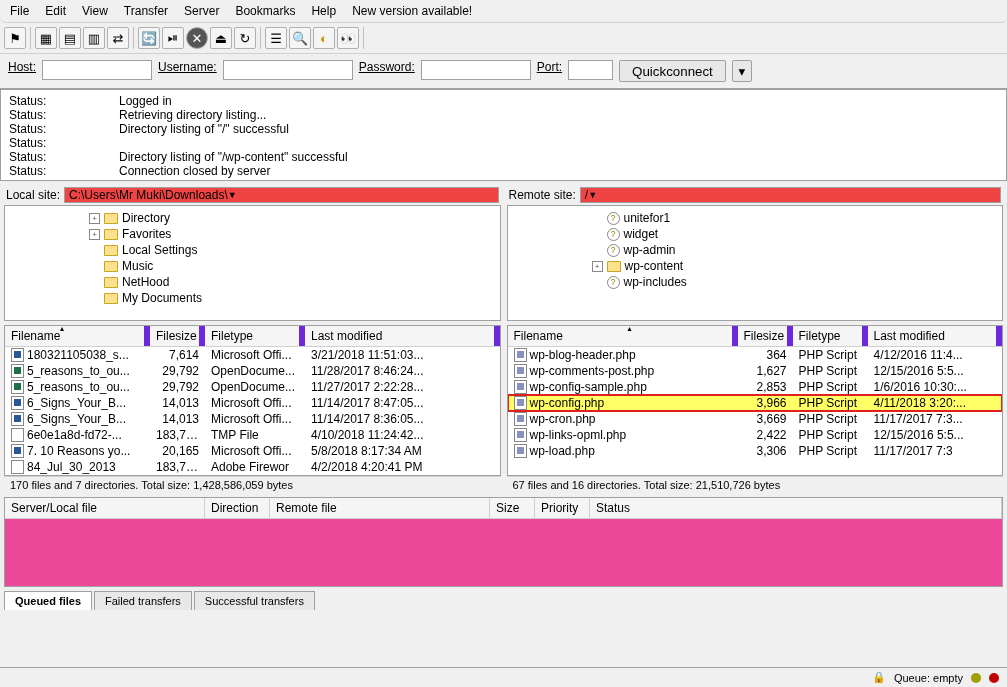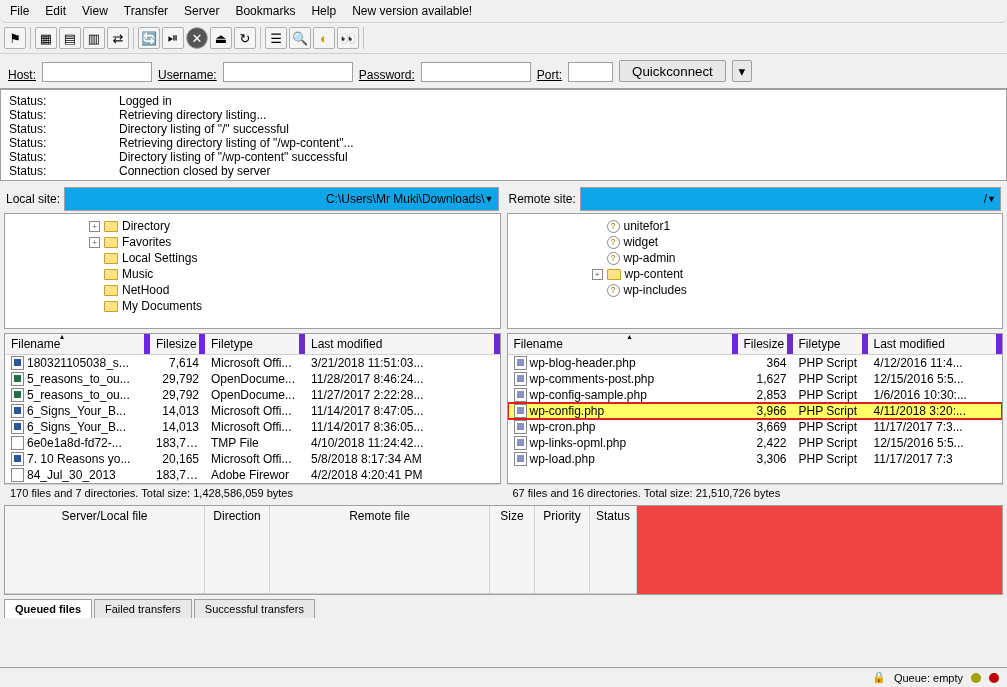--- a/index.html
+++ b/index.html
@@ -2,32 +2,32 @@
 <html><head>
 <meta charset="utf-8">
 <style>
 * { box-sizing: border-box; margin: 0; padding: 0; }
 body { font-family: "Segoe UI", Tahoma, sans-serif; font-size: 12px; color: #000; background: #f0f0f0; width: 1007px; height: 687px; overflow: hidden; display: flex; flex-direction: column; }
 .menubar { background: #f0f0f0; padding: 2px 4px; display: flex; gap: 4px; border-bottom: 1px solid #d0d0d0; border-radius: 6px; }
 .menubar span { padding: 2px 6px; cursor: default; }
 .toolbar { background: #f0f0f0; padding: 4px; display: flex; gap: 2px; align-items: center; border-bottom: 1px solid #d0d0d0; }
 .tbgroup { display: flex; gap: 2px; border-right: 1px solid #c0c0c0; padding-right: 4px; margin-right: 2px; }
 .tbtn { width: 22px; height: 22px; border: 1px solid #b0b0b0; background: #f5f5f5; display: flex; align-items: center; justify-content: center; border-radius: 2px; font-size: 13px; }
-.quickbar { background: #f0f0f0; padding: 6px 8px; display: flex; align-items: flex-end; gap: 6px; border-bottom: 1px solid #a0a0a0; }
+.quickbar { background: #f0f0f0; padding: 6px 8px; display: flex; align-items: flex-start; gap: 6px; border-bottom: 1px solid #a0a0a0; }
 .quickbar label { text-decoration: underline; text-decoration-skip-ink: none; }
 .quickbar input { border: 1px solid #a0a0a0; padding: 2px 4px; height: 20px; }
 .quickbar button { padding: 2px 12px; border: 1px solid #a0a0a0; background: #e8e8e8; border-radius: 2px; height: 22px; }
 .log { background: #fff; border: 1px solid #a0a0a0; padding: 4px 8px; height: 92px; overflow-y: scroll; }
 .log-line { display: flex; }
 .log-line .k { width: 110px; }
 .sites { display: flex; gap: 6px; padding: 4px 4px 0 4px; }
 .site { flex: 1; display: flex; flex-direction: column; }
 .pathbar { display: flex; align-items: center; gap: 4px; padding: 2px; }
 .pathbar label { white-space: nowrap; }
-.pathbar .combo { flex: 1; border: 1px solid #a0a0a0; background: #0ea5e9; padding: 2px 4px; height: 24px; display: flex; align-items: center; justify-content: flex-end; }
+.pathbar .combo { flex: 1; border: 1px solid #a0a0a0; background: #ef4444; padding: 2px 4px; height: 16px; display: flex; align-items: center; justify-content: flex-start; }
 .combo .arrow { font-size: 9px; }
 .tree { border: 1px solid #a0a0a0; background: #fff; height: 116px; overflow-y: scroll; padding: 4px 4px 4px 8px; }
 .tree-item { display: flex; align-items: center; gap: 4px; padding: 1px 0; }
 .tree-item .exp { width: 11px; height: 11px; border: 1px solid #888; font-size: 8px; line-height: 9px; text-align: center; color: #555; background: #fff; }
 .tree-item .expn { width: 11px; }
 .folder-icon { width: 14px; height: 11px; background: #fce28a; border: 1px solid #c9a227; border-radius: 1px 1px 0 0; display:inline-block; }
 .unknown-icon { width: 13px; height: 13px; border-radius: 50%; background: #fff; border: 1px solid #888; font-size: 9px; text-align: center; line-height: 11px; color: #a08000; display:inline-block; }
 .filepanel { border: 1px solid #a0a0a0; background: #fff; flex: 1; display: flex; flex-direction: column; margin-top: 4px; height: 164px; }
 .fphead { display: flex; background: #f5f5f5; border-bottom: 1px solid #d0d0d0; }
 .fphead div { padding: 3px 6px; border-right: 6px solid #6d28d9; overflow: hidden; white-space: nowrap; position: relative; }
@@ -41,21 +41,21 @@
 .c4 { flex: 1; }
 .rc1 { flex: 0 0 230px; display:flex; align-items:center; gap:3px; }
 .rc2 { flex: 0 0 55px; text-align: right; }
 .rc3 { flex: 0 0 75px; }
 .rc4 { flex: 1; }
 .file-ico { width: 13px; height: 14px; background: #fff; border: 1px solid #888; display:inline-block; flex-shrink:0; position:relative; }
 .file-ico.ms::after{content:"";position:absolute;top:2px;left:2px;width:7px;height:7px;background:#2b579a;}
 .file-ico.od::after{content:"";position:absolute;top:2px;left:2px;width:7px;height:7px;background:#1e7145;}
 .file-ico.php::after{content:"";position:absolute;top:2px;left:2px;width:7px;height:7px;background:#8892bf;}
 .statusline { padding: 2px 6px; background: #f0f0f0; border-top: 1px solid #d0d0d0; font-size: 11px; }
-.transfer-panel { border: 1px solid #a0a0a0; background: #ef4444; margin: 4px; display: flex; flex-direction: row; height: 90px; text-align: center; }
+.transfer-panel { border: 1px solid #a0a0a0; background: #ec4899; margin: 4px; display: flex; flex-direction: column; height: 90px; }
 .tphead { display: flex; background: #f5f5f5; border-bottom: 1px solid #d0d0d0; }
 .tphead div { padding: 3px 6px; border-right: 1px solid #d0d0d0; }
 .bottom-tabs { display: flex; padding: 0 4px; gap: 2px; }
 .bottom-tabs div { border: 1px solid #a0a0a0; border-bottom: none; padding: 3px 10px; background: #e8e8e8; font-size: 11px; }
 .bottom-tabs div.active { background: #fff; font-weight: bold; }
 .statusbar { margin-top: auto; display: flex; align-items: center; justify-content: flex-end; gap: 8px; padding: 3px 8px; border-top: 1px solid #a0a0a0; background: #f0f0f0; font-size: 11px; }
 .dot { width: 10px; height: 10px; border-radius: 50%; display: inline-block; }
 .sort-arrow{font-size:8px; position:absolute;}
 </style>
 </head>
@@ -118,21 +118,20 @@
     <div class="log-line">
       <span class="k">Status:</span>
       <span>Retrieving directory listing...</span>
     </div>
     <div class="log-line">
       <span class="k">Status:</span>
       <span>Directory listing of "/" successful</span>
     </div>
     <div class="log-line">
       <span class="k">Status:</span>
-      <span>Retrieving directory listing of "/wp-content"...</span>
     </div>
     <div class="log-line">
       <span class="k">Status:</span>
       <span>Directory listing of "/wp-content" successful</span>
     </div>
     <div class="log-line">
       <span class="k">Status:</span>
       <span>Connection closed by server</span>
     </div>
   </div>

